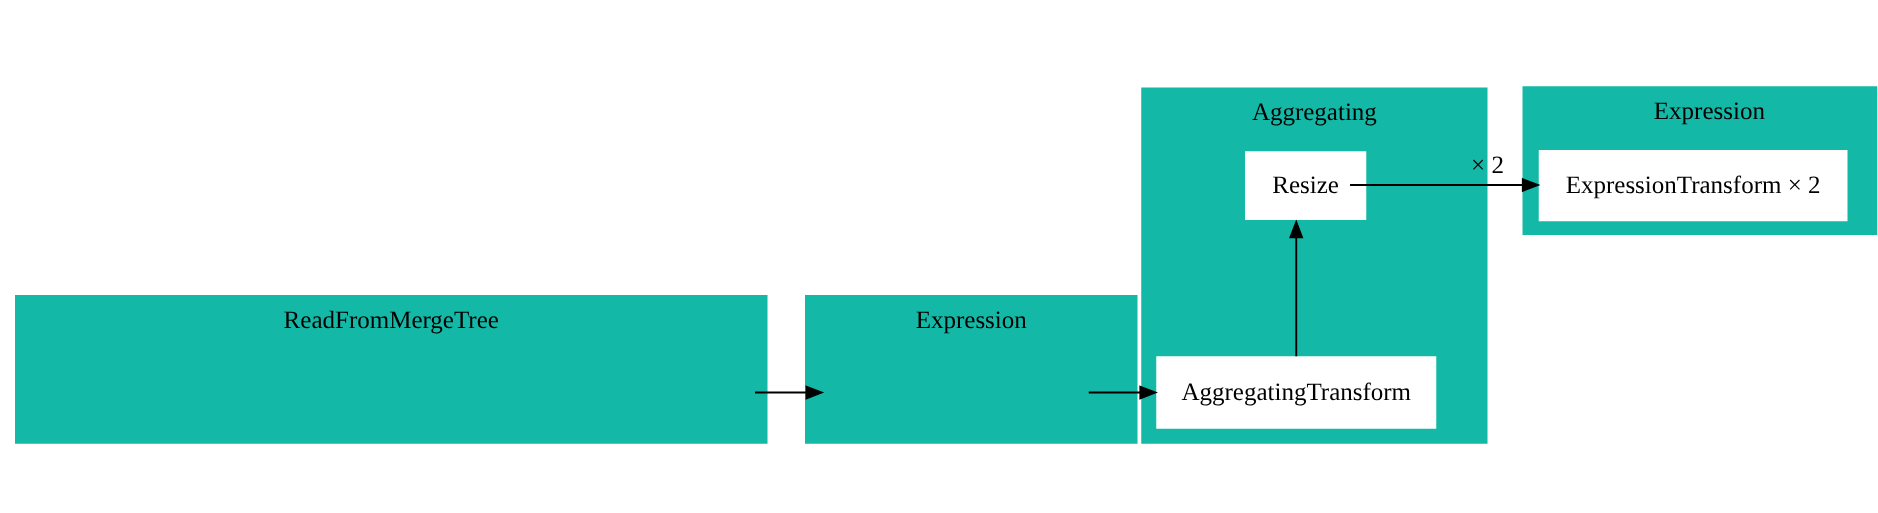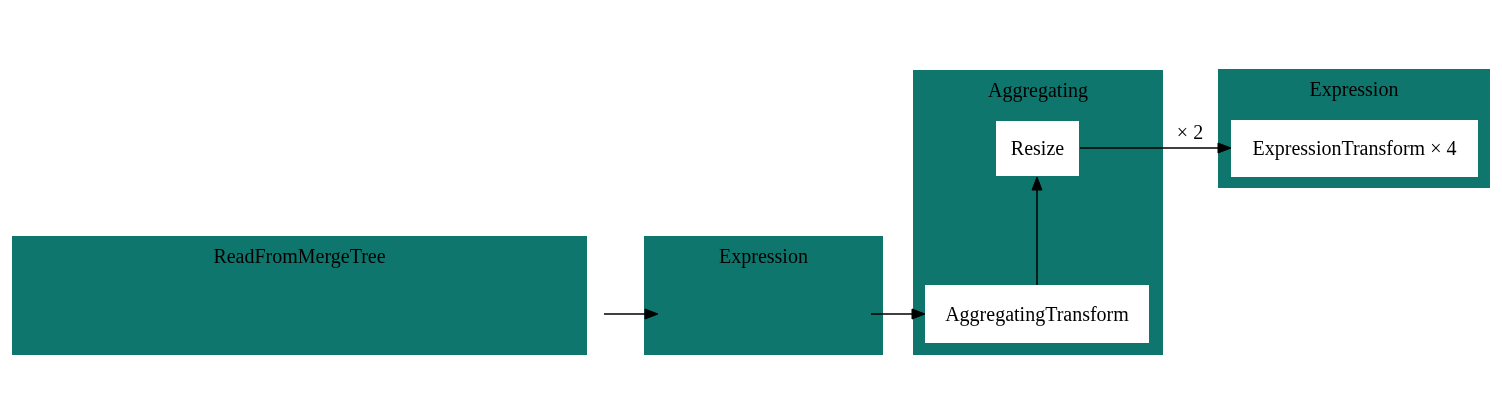--- a/index.html
+++ b/index.html
@@ -8,21 +8,22 @@
     width: 1502px;
     height: 410px;
     background: #ffffff;
     font-family: "Liberation Serif", serif;
     font-size: 20px;
     color: #000000;
     overflow: hidden;
   }
   .group {
     position: absolute;
-    background: #0f766e;
+    background: #14b8a6;
+    padding-left: 27px;
   }
   .group-title {
     position: absolute;
     top: 9px;
     left: 0;
     right: 0;
     text-align: center;
     white-space: nowrap;
     line-height: 1.1;
   }
@@ -36,21 +37,21 @@
     text-align: center;
   }
   
   #g-read   { left: 12px;   top: 236px; width: 575px; height: 119px; }
   #n-read   { left: 13px;   top: 49px;  width: 578px; height: 58px; }
   
   #g-expr1  { left: 644px;  top: 236px; width: 239px; height: 119px; }
   #n-expr1  { left: 14px;   top: 49px;  width: 212px; height: 58px; }
   
   #g-agg    { left: 913px;  top: 70px;  width: 250px; height: 285px; }
-  #n-resize { left: 83px;   top: 51px;  width: 83px;  height: 55px; }
+  #n-resize { left: 83px;   top: 51px;  width: 97px;  height: 55px; }
   #n-aggt   { left: 12px;   top: 215px; width: 224px; height: 58px; text-align: right; }
   
   #g-expr2  { left: 1218px; top: 69px;  width: 272px; height: 119px; }
   #n-expr2  { left: 13px;   top: 51px;  width: 247px; height: 57px; }
 
   .edges-layer {
     position: absolute;
     left: 0; top: 0;
     width: 1502px;
     height: 410px;
@@ -81,21 +82,21 @@
   </section>
 
   <section class="group" id="g-agg">
     <div class="group-title">Aggregating</div>
     <div class="node" id="n-resize">Resize</div>
     <div class="node" id="n-aggt">AggregatingTransform</div>
   </section>
 
   <section class="group" id="g-expr2">
     <div class="group-title">Expression</div>
-    <div class="node" id="n-expr2">ExpressionTransform × 4</div>
+    <div class="node" id="n-expr2">ExpressionTransform × 2</div>
   </section>
 
   <svg class="edges-layer" viewBox="0 0 1502 410" xmlns="http://www.w3.org/2000/svg">
     <g>
       <line x1="604" y1="314" x2="646" y2="314"></line>
       <polygon points="645,309 658,314 645,319"></polygon>
     </g>
     <g>
       <line x1="871" y1="314" x2="913" y2="314"></line>
       <polygon points="912,309 925,314 912,319"></polygon>

